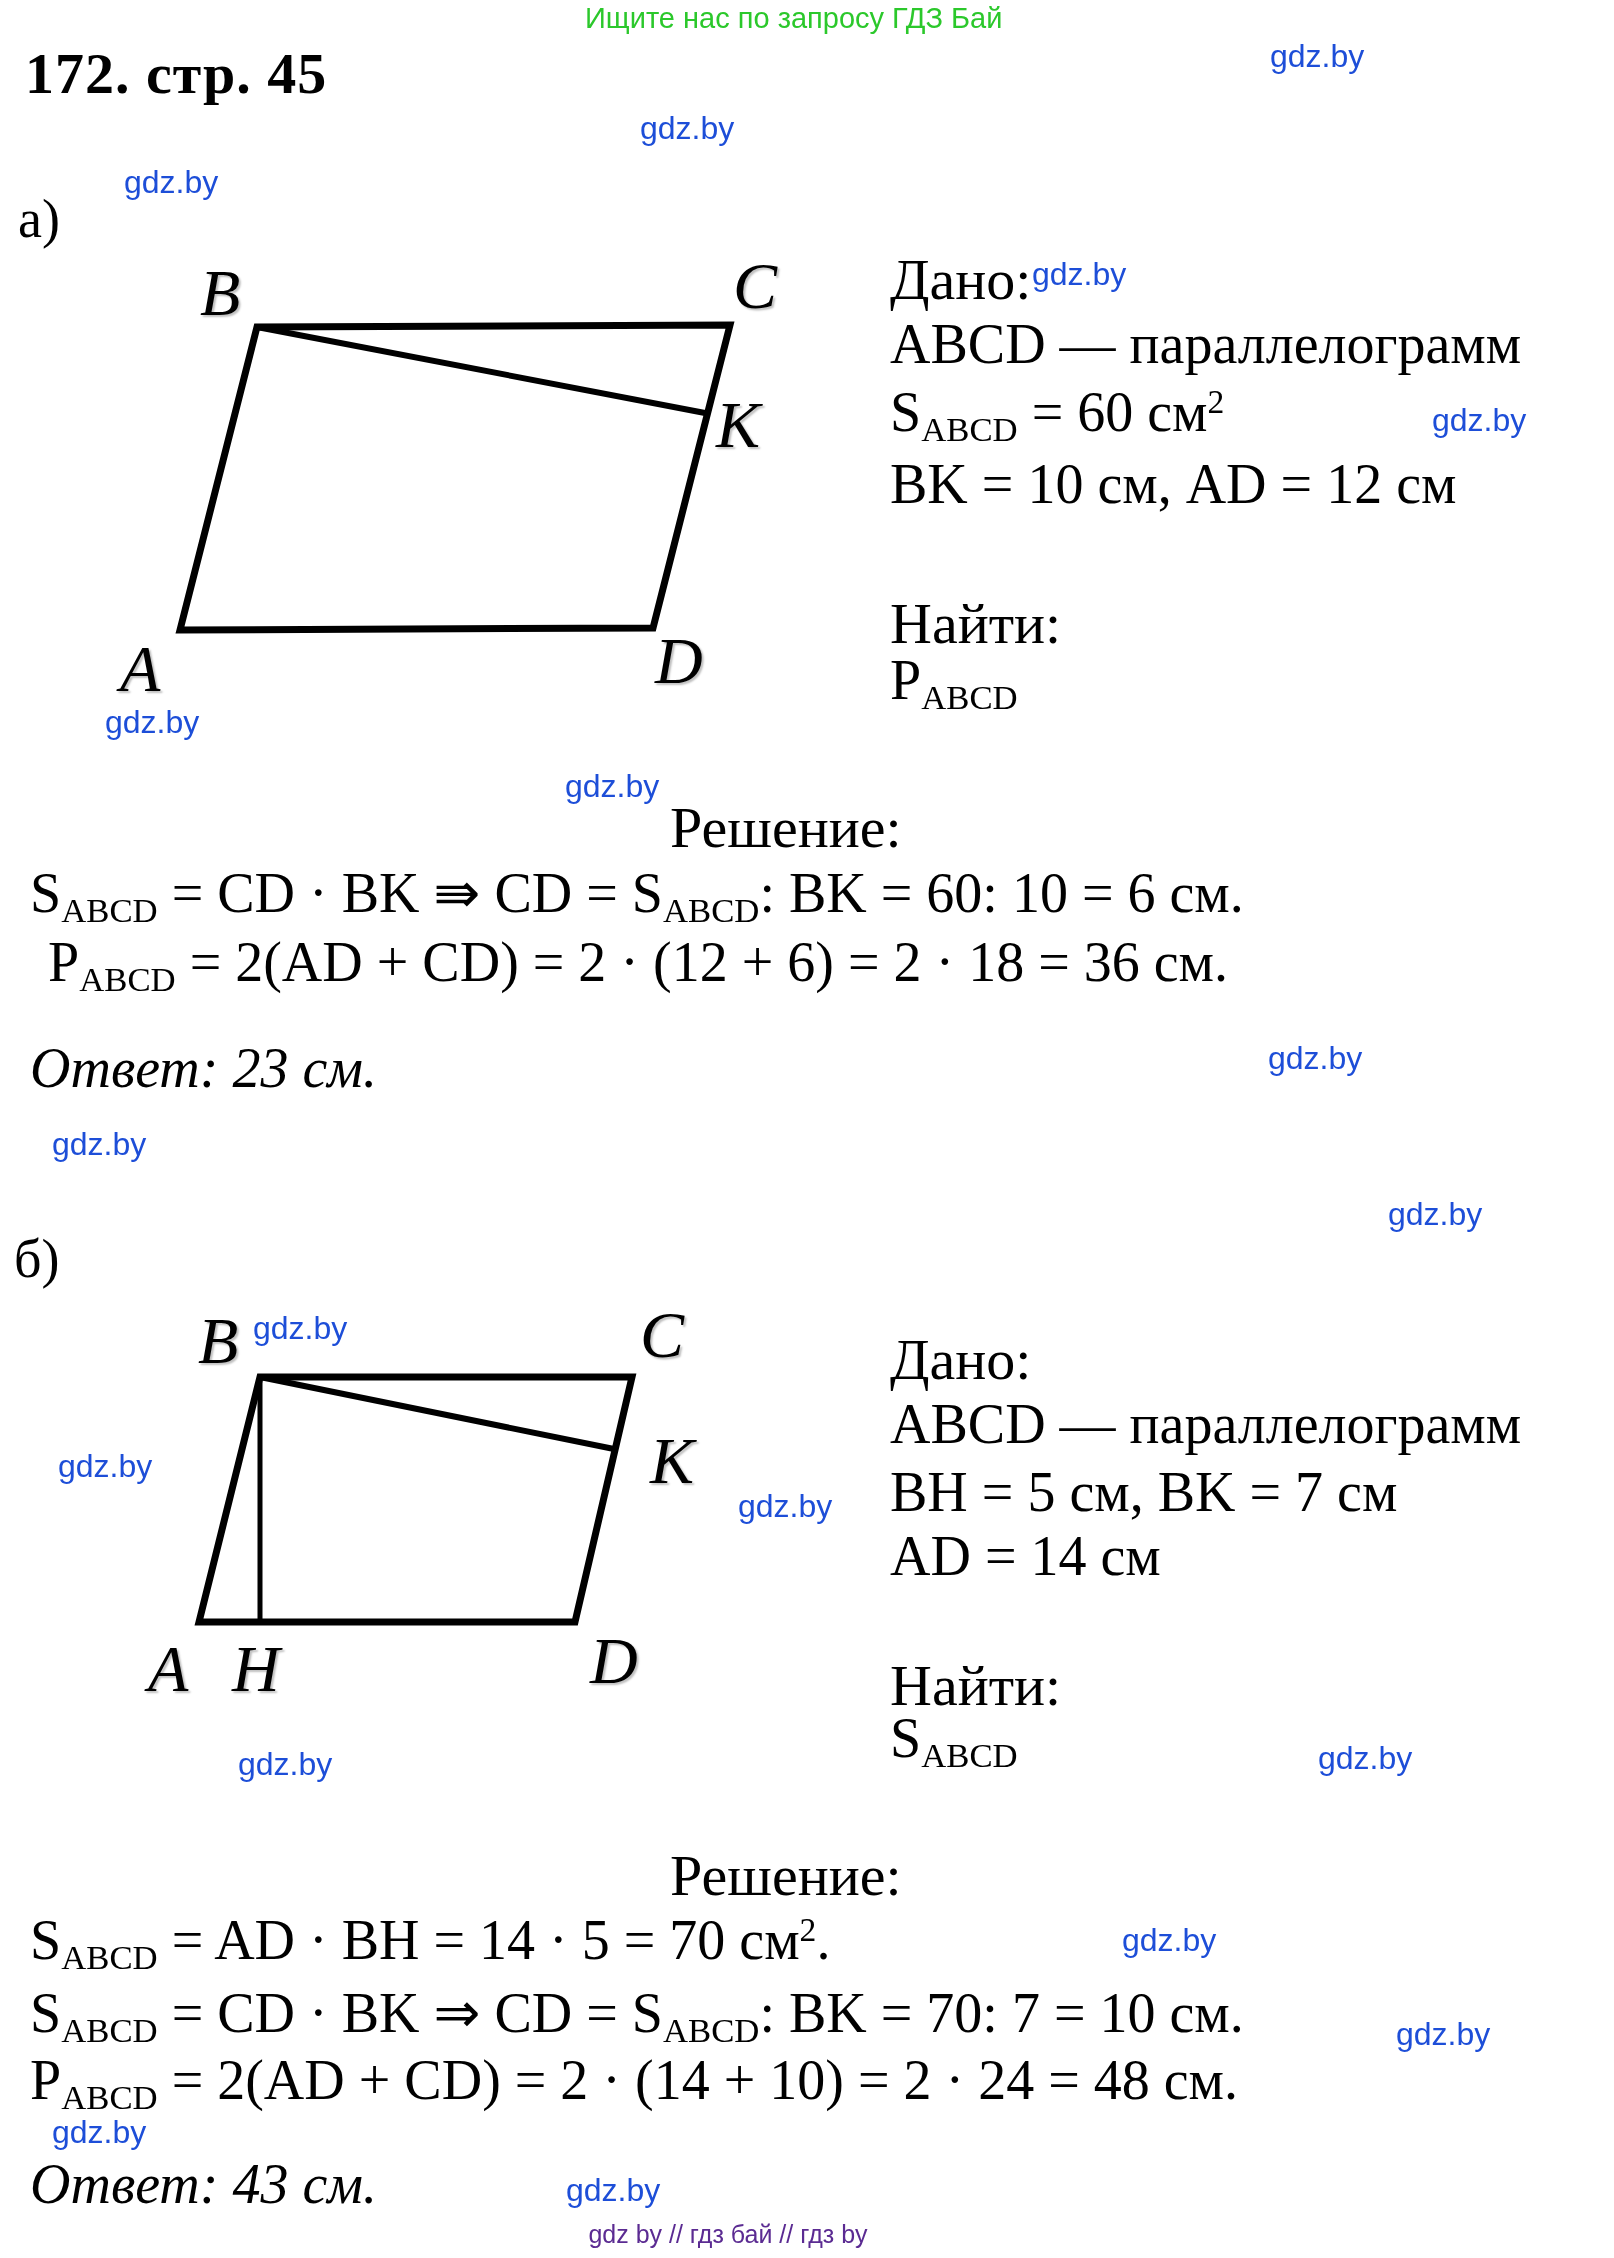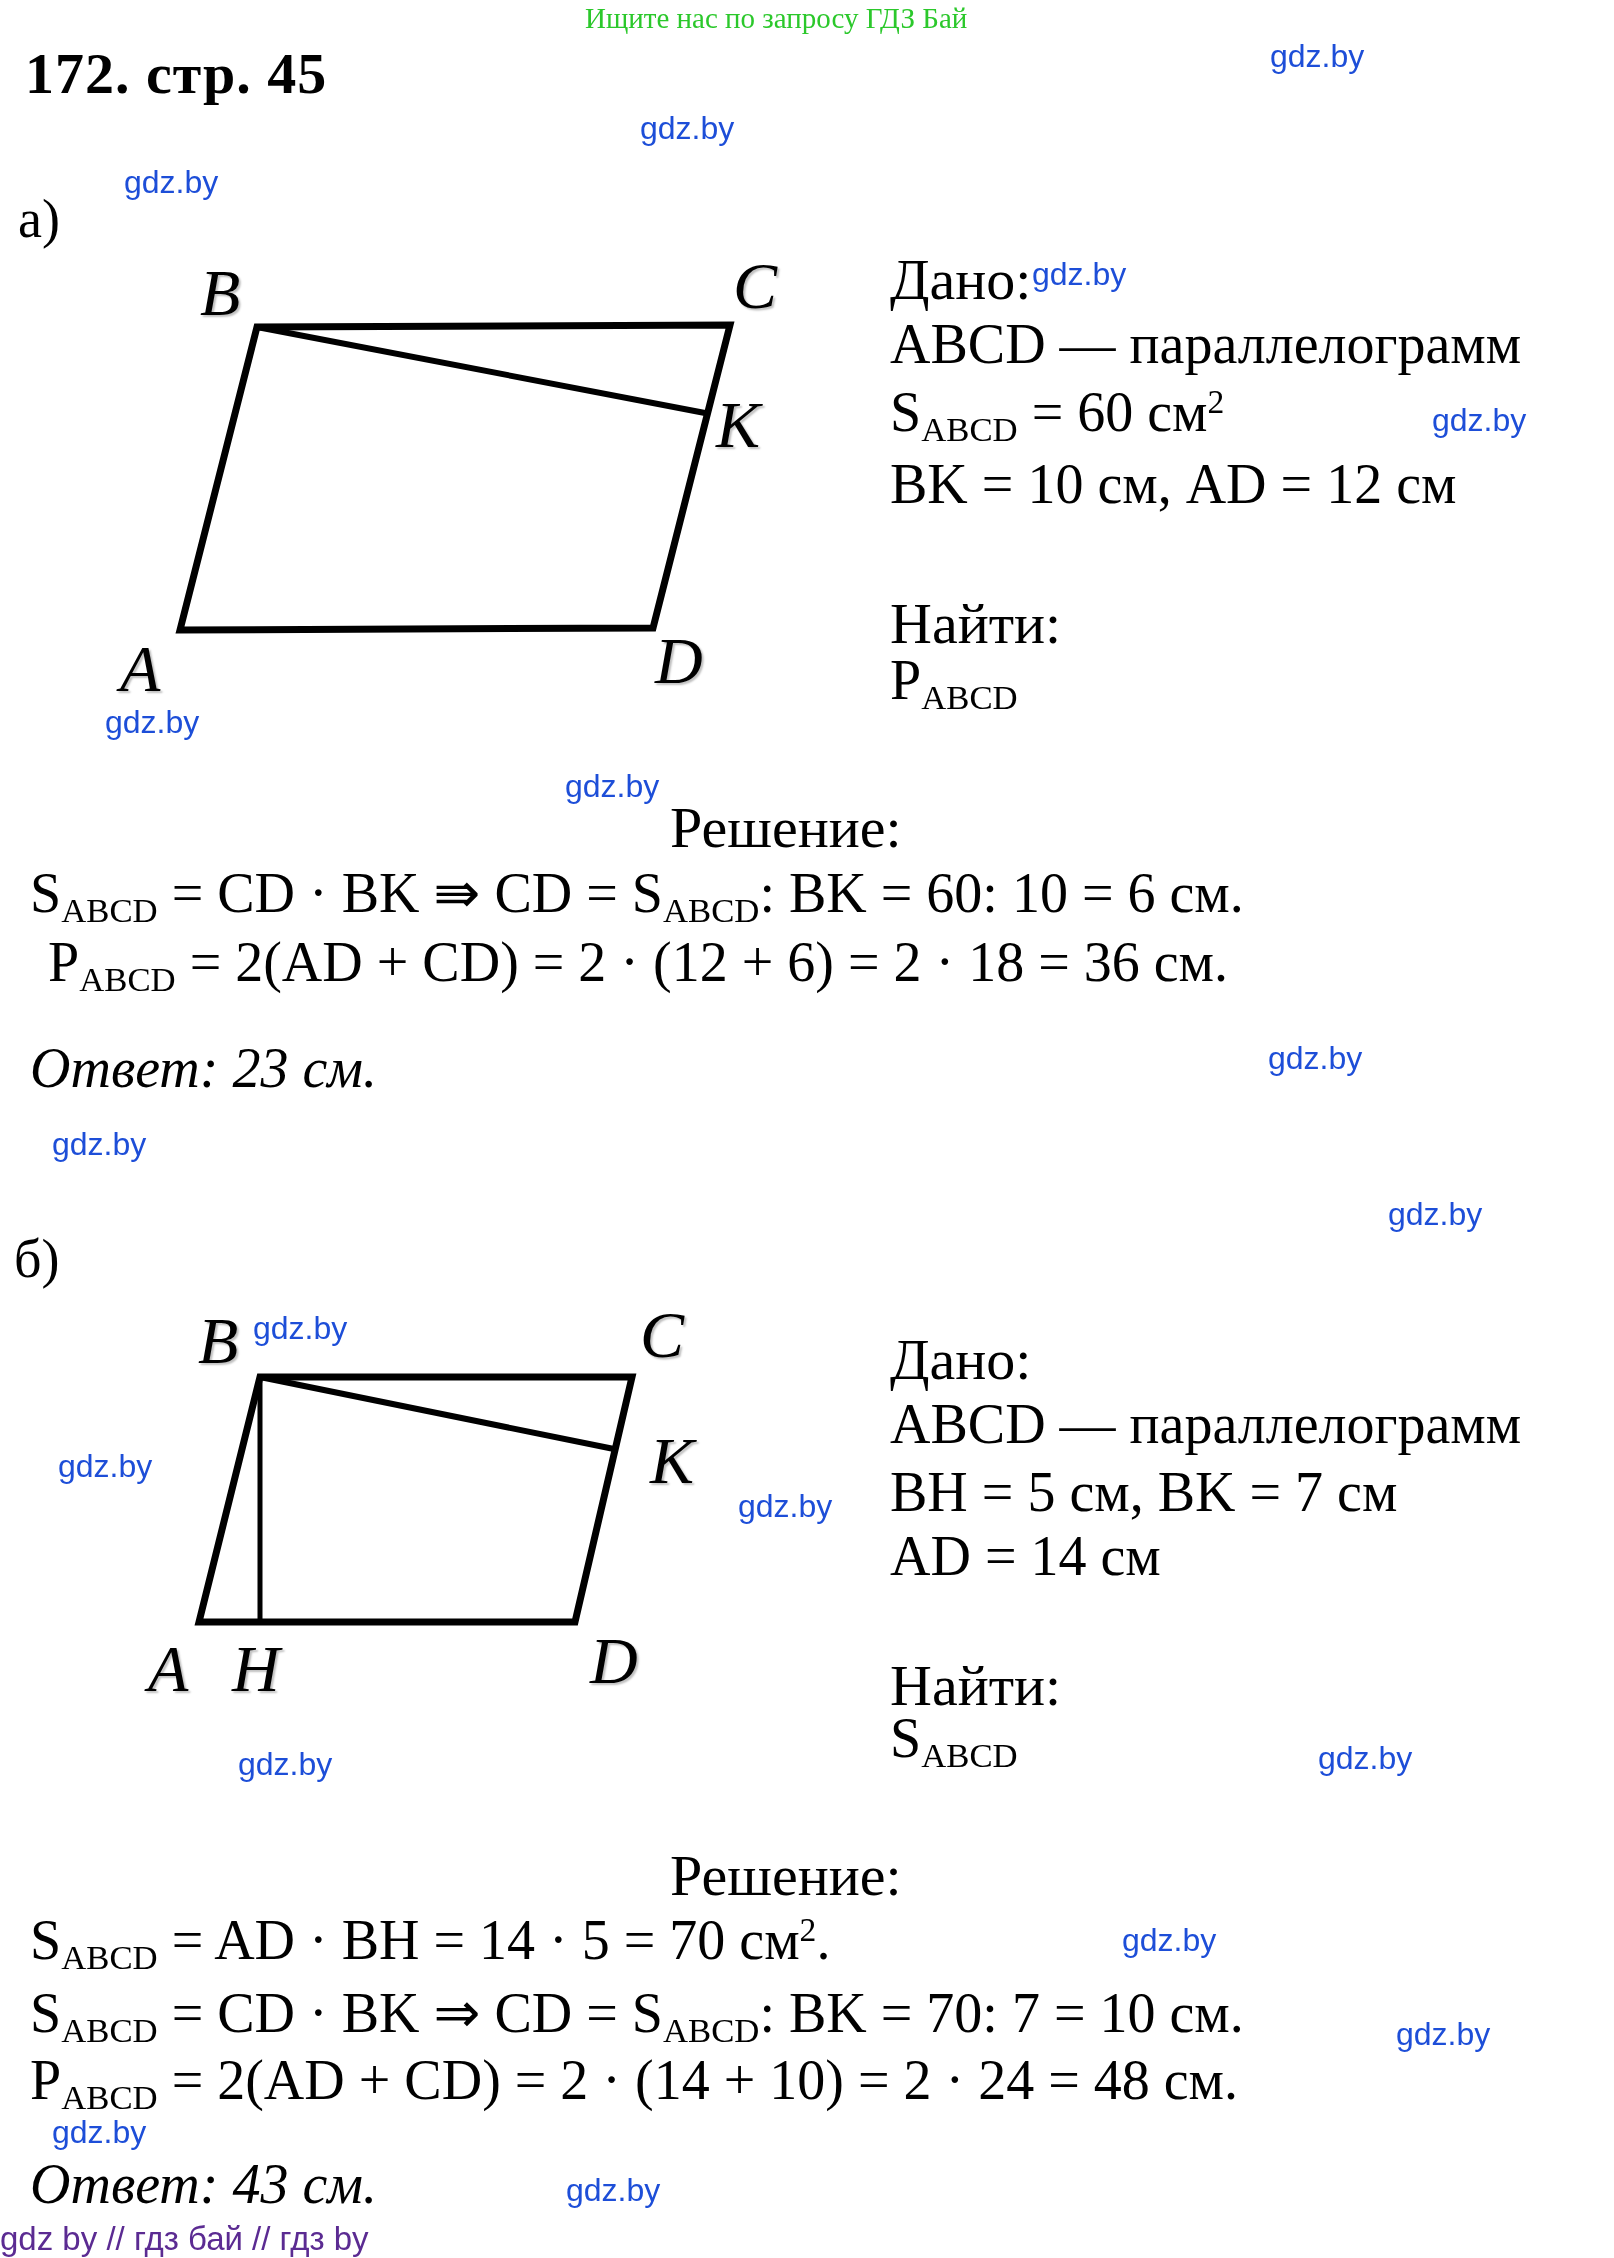--- a/index.html
+++ b/index.html
@@ -1,35 +1,35 @@
 <!DOCTYPE html>
 <html><head>
 <meta charset="utf-8">
 <style>
   html,body{margin:0;padding:0;background:#ffffff;}
   body{width:1614px;height:2258px;position:relative;overflow:hidden;
        font-family:"Liberation Serif","DejaVu Serif",serif;color:#000;}
   .abs{position:absolute;white-space:nowrap;}
-  .promo{font-family:Liberation Serif, serif;font-size:29px;font-weight:500;}
+  .promo{font-family:Liberation Sans, sans-serif;font-size:29px;font-weight:500;}
   .pagetitle{font-size:58px;font-weight:bold;letter-spacing:1px;}
   .partlabel{font-size:54px;}
   .wm{position:absolute;font-family:"Liberation Sans","DejaVu Sans",sans-serif;
       font-size:32px;color:#1d4ed8;white-space:nowrap;}
   .sechead{font-size:58px;}
   .math{font-size:56px;}
   .math .var{}
   .math sub{font-size:0.62em;vertical-align:-0.28em;line-height:0;}
   .math sup{font-size:0.60em;vertical-align:0.55em;line-height:0;}
   .math .arr{font-family:"DejaVu Sans",sans-serif;}
   .answer{font-size:56px;font-style:italic;}
   .center640{width:640px;}
   .vlabel{position:absolute;font-style:italic;font-size:66px;line-height:1;
           text-shadow:2px 2px 2px rgba(0,0,0,0.25);}
-  .footerline{font-family:"Liberation Sans","DejaVu Sans",sans-serif;font-size:33px;
-              width:1456px;text-align:left;}
+  .footerline{font-family:"Liberation Sans","DejaVu Sans",sans-serif;font-size:25px;
+              width:1456px;text-align:center;}
   svg{position:absolute;overflow:visible;}
 </style>
 </head>
 <body>
 
 <div class="abs promo" style="left:585px;top:2px;color:#2bc82b">Ищите нас по запросу ГДЗ Бай</div>
 <div class="abs pagetitle" style="left:25px;top:40px">172. стр. 45</div>
 
 <span class="wm" style="left:1270px;top:38px">gdz.by</span>
 <span class="wm" style="left:640px;top:110px">gdz.by</span>

